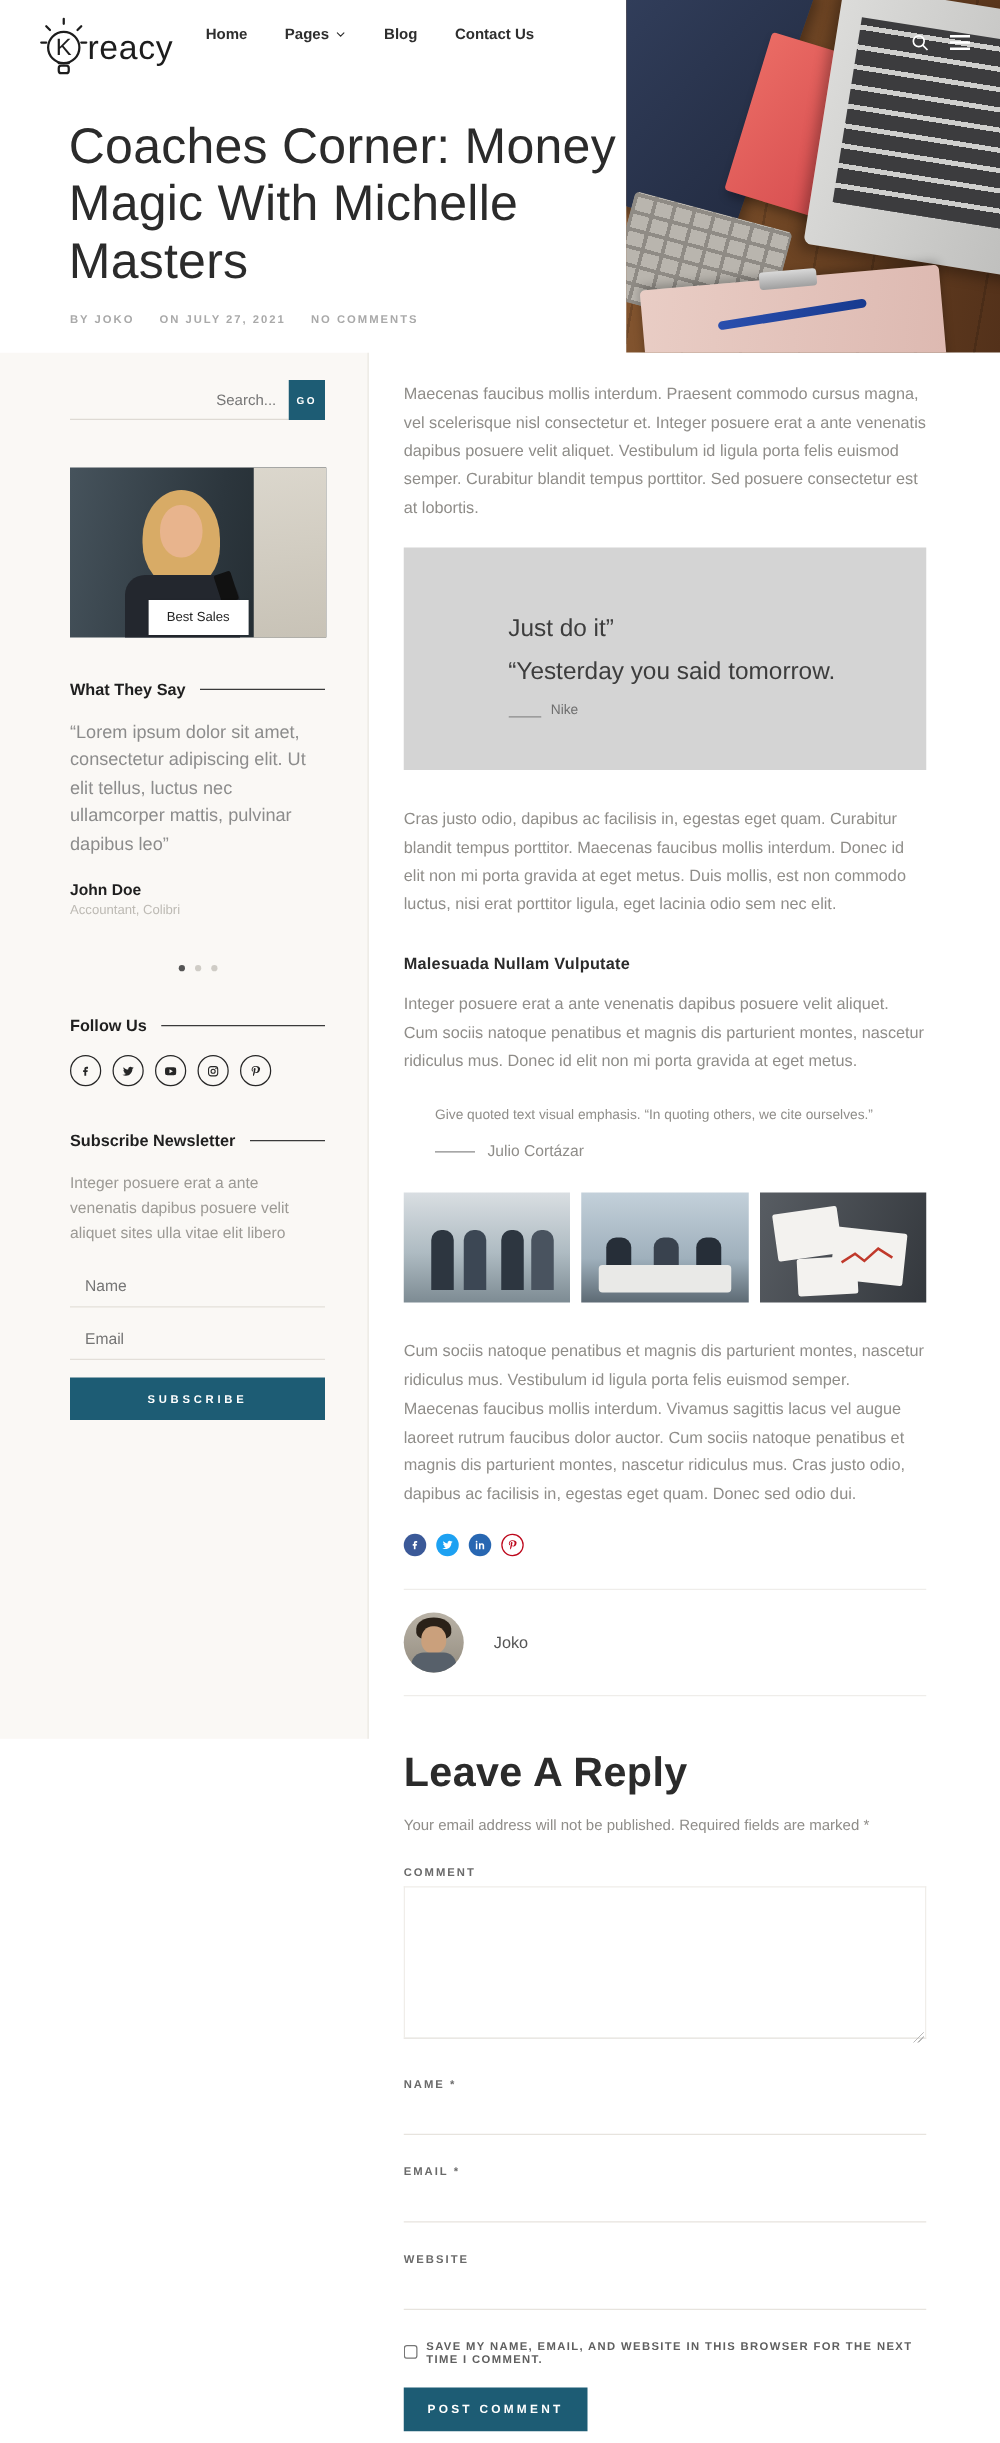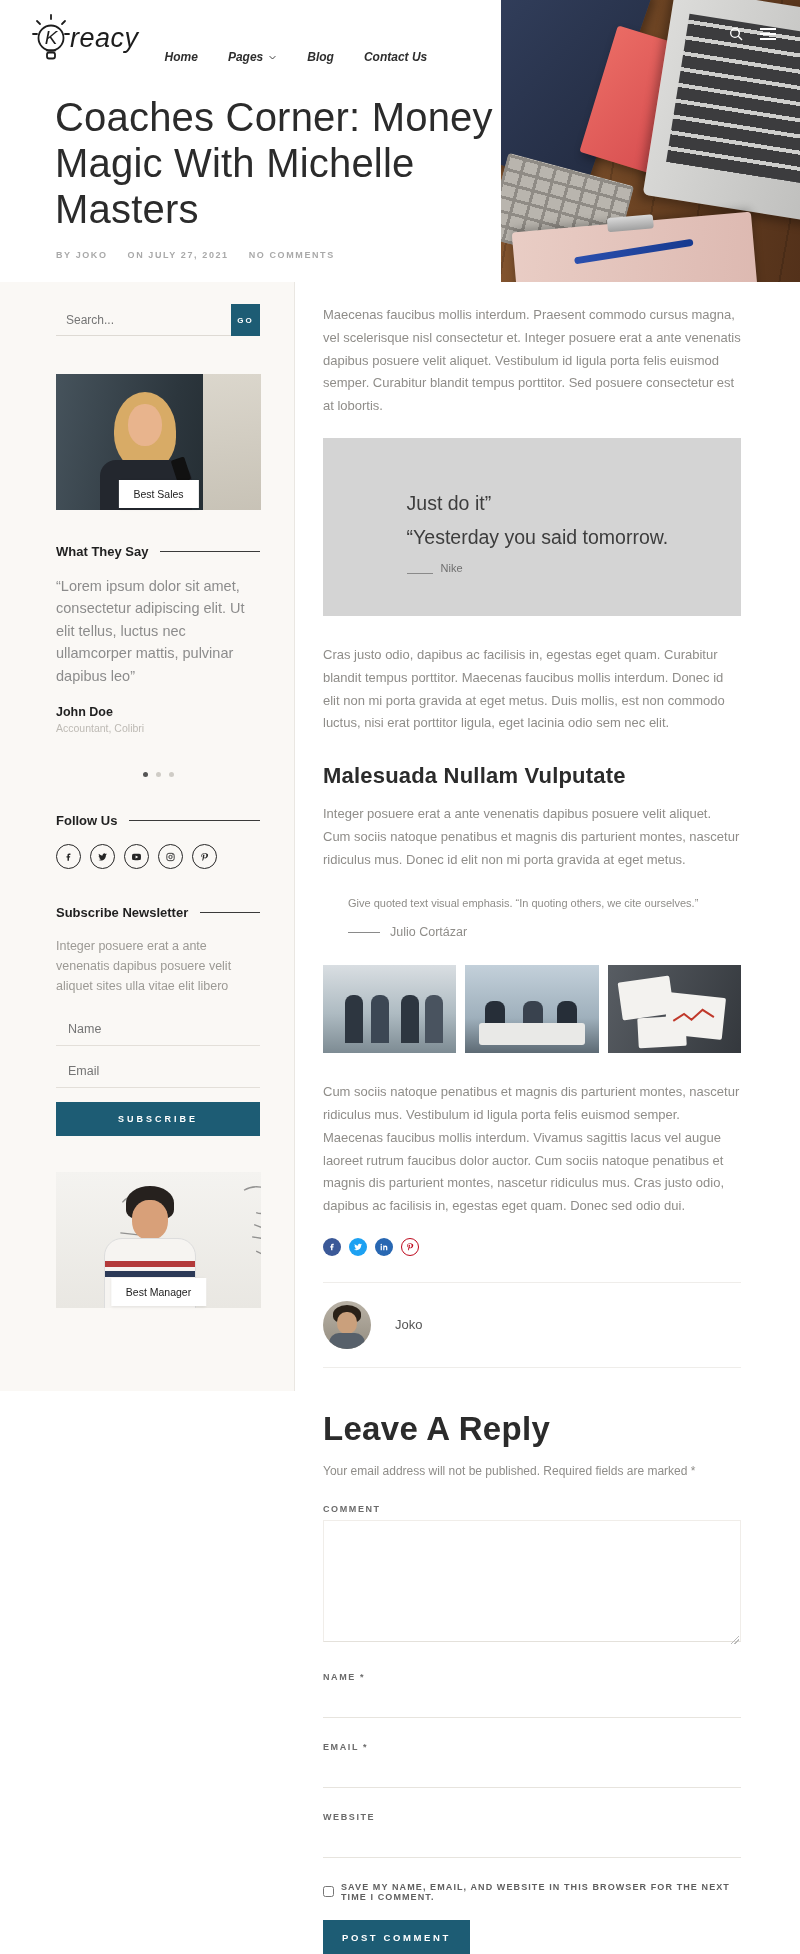--- a/index.html
+++ b/index.html
@@ -5,21 +5,21 @@
   * { box-sizing: border-box; }
   html,body { margin:0; padding:0; background:#fff; }
   body { width:800px; font-family:"Liberation Sans","DejaVu Sans",sans-serif; color:#8a8a8a; }
   .page { width:800px; position:relative; overflow:hidden; }
 
   
   .symbol-sheet { position:absolute; width:0; height:0; overflow:hidden; }
 
   
   .site-header { position:relative; height:282px; background:#fff; }
-  .topbar { display:flex; align-items:flex-end; padding:12px 0 0 28px; position:relative; z-index:3;font-style:italic; }
+  .topbar { display:flex; align-items:flex-start; padding:12px 0 0 28px; position:relative; z-index:3; }
   .logo { display:flex; align-items:center; cursor:pointer; }
   .logo svg.bulb { width:46px; height:52px; }
   .logo-rest { font-size:27px; color:#1d1d1d; letter-spacing:.5px; margin-left:-4px; font-weight:400; }
   .main-nav { display:flex; align-items:center; gap:30px; margin-left:26px; margin-top:8px; }
   .nav-item { font-size:12px; color:#2e2e2e; font-weight:700; cursor:pointer; display:flex; align-items:center; gap:5px; }
   .nav-item .chev { width:9px; height:9px; }
   .hero-title { width:450px; margin:30px 0 0 55px; font-size:40px; line-height:1.15; font-weight:500; color:#2b2b2b; letter-spacing:.2px; position:relative; z-index:3; }
   .hero-meta { display:flex; gap:20px; margin:18px 0 0 56px; font-size:9px; letter-spacing:1.6px; color:#a9a9a9; text-transform:uppercase; font-weight:700; position:relative; z-index:3; }
 
   
@@ -43,21 +43,21 @@
   .menu-icon { display:flex; flex-direction:column; gap:3px; justify-content:center; }
   .menu-icon span { display:block; width:16px; height:2px; background:#fff; }
 
   
   .layout { display:flex; align-items:flex-start; background:#fff; }
   .sidebar { width:295px; min-height:1109px; background:#faf8f5; border-right:1px solid #eae7e2; padding:22px 34px 0 56px; }
   .content { width:505px; padding:22px 59px 74px 28px; }
 
   
   .search-row { display:flex; align-items:stretch; margin-bottom:38px; }
-  .search-input { flex:1; border:none; border-bottom:1px solid #dedad4; background:transparent; font-size:12px; color:#9a9a9a; padding:8px 10px; outline:none; font-family:inherit; }
+  .search-input { flex:1; border:none; border-bottom:1px solid #dedad4; background:transparent; font-size:12px; color:#9a9a9a; padding:8px 10px; outline:none; font-family:inherit;text-align:right; }
   .go-btn { width:38px; height:32px; background:#1d5c74; color:#fff; border:none; font-size:8px; letter-spacing:2px; font-weight:700; cursor:pointer; }
   .side-card { position:relative; width:205px; height:136px; margin-bottom:34px; cursor:pointer; overflow:visible; }
   .card-img { position:absolute; inset:0; overflow:hidden; }
   .card-label { position:absolute; bottom:2px; left:50%; transform:translateX(-50%); background:#fff; padding:8px 15px; font-size:10.5px; color:#222; white-space:nowrap; box-shadow:0 1px 3px rgba(0,0,0,.08); }
   
   .img-sales { background:linear-gradient(100deg,#46535c 0%,#2c363d 55%,#1d2529 100%); }
   .img-sales .window { position:absolute; right:0; top:0; width:58px; height:148px; background:linear-gradient(#efe9dd,#d9d2c4); opacity:.9; }
   .img-sales .hair { position:absolute; left:58px; top:18px; width:62px; height:78px; background:#d8ab66; border-radius:50% 50% 42% 46%; }
   .img-sales .face { position:absolute; left:72px; top:30px; width:34px; height:42px; background:#e8b48d; border-radius:48%; }
   .img-sales .body { position:absolute; left:44px; top:86px; width:92px; height:62px; background:#23272e; border-radius:16px 22px 0 0; }
@@ -86,21 +86,21 @@
   .nl-input { display:block; width:100%; border:none; border-bottom:1px solid #e3dfd9; background:transparent; font-size:12.5px; color:#9a9a9a; padding:10px 12px 9px; margin-bottom:8px; outline:none; font-family:inherit; }
   .subscribe-btn { display:block; width:100%; background:#1d5c74; color:#fff; border:none; font-size:9px; font-weight:700; letter-spacing:3px; padding:12px 0; margin-top:14px; cursor:pointer; }
 
   
   .content p.body-text { font-size:13px; line-height:1.75; color:#8f8d89; margin:0 0 20px; }
   .quote-box { background:#d4d4d4; padding:48px 0 42px; margin:8px 0 28px; }
   .quote-inner { margin-left:20%; width:66%; }
   .quote-line { font-size:19.5px; line-height:1.75; color:#3d3d3d; font-weight:500; }
   .quote-cite { display:flex; align-items:flex-end; gap:8px; margin-top:8px; font-size:11px; color:#6f6f6f; }
   .dash-line { display:inline-block; width:26px; height:1px; background:#8a8a8a; }
-  .article-heading { font-size:22px; font-weight:600; color:#2b2b2b; margin:28px 0 14px; letter-spacing:.2px; }
+  .article-heading { font-size:13px; font-weight:600; color:#2b2b2b; margin:28px 0 14px; letter-spacing:.2px; }
   .pullquote { margin:26px 0 26px; padding-left:25px; }
   .pullquote p { font-size:11px; color:#8f8d89; margin:0 0 16px; }
   .pq-cite { display:flex; align-items:center; gap:10px; font-size:12.5px; color:#8f8d89; }
   .pq-cite .dash-line { width:32px; }
   .article-images { display:flex; gap:9px; margin:26px 0 28px; }
   .a-img { position:relative; width:134px; height:88px; overflow:hidden; }
   .img-meet1 { background:linear-gradient(#d9dee2 0%,#aebbc2 55%,#7d8b93 100%); }
   .img-meet1 .fig { position:absolute; bottom:10px; width:18px; height:48px; background:#2d3640; border-radius:8px 8px 0 0; }
   .img-meet1 .f1{left:22px;} .img-meet1 .f2{left:48px; background:#3c4754;} .img-meet1 .f3{left:78px;} .img-meet1 .f4{left:102px; background:#49535f;}
   .img-meet2 { background:linear-gradient(#c3d0da 0%,#9fb0bc 60%,#5d6a74 100%); }
@@ -329,34 +329,20 @@
       </div>
 
       <div class="widget">
         <div class="widget-title">Subscribe Newsletter</div>
         <p class="nl-text">Integer posuere erat a ante venenatis dapibus posuere velit aliquet sites ulla vitae elit libero</p>
         <input class="nl-input" type="text" placeholder="Name" style="">
         <input class="nl-input" type="text" placeholder="Email" style="">
         <button class="subscribe-btn">SUBSCRIBE</button>
       </div>
 
-      <div class="side-card">
-        <div class="card-img img-manager">
-          <svg class="scribble">
-              <use href="#i-scribble"></use>
-            </svg>
-          <div class="hair"></div>
-          <div class="face"></div>
-          <div class="sweater">
-            <div class="stripe1"></div>
-              <div class="stripe2"></div>
-          </div>
-        </div>
-        <span class="card-label">Best Manager</span>
-      </div>
     </aside>
 
     <main class="content">
       <p class="body-text">Maecenas faucibus mollis interdum. Praesent commodo cursus magna, vel scelerisque nisl consectetur et. Integer posuere erat a ante venenatis dapibus posuere velit aliquet. Vestibulum id ligula porta felis euismod semper. Curabitur blandit tempus porttitor. Sed posuere consectetur est at lobortis.</p>
 
       <div class="quote-box">
         <div class="quote-inner">
           <div class="quote-line">Just do it”</div>
           <div class="quote-line">“Yesterday you said tomorrow.</div>
           <div class="quote-cite">

